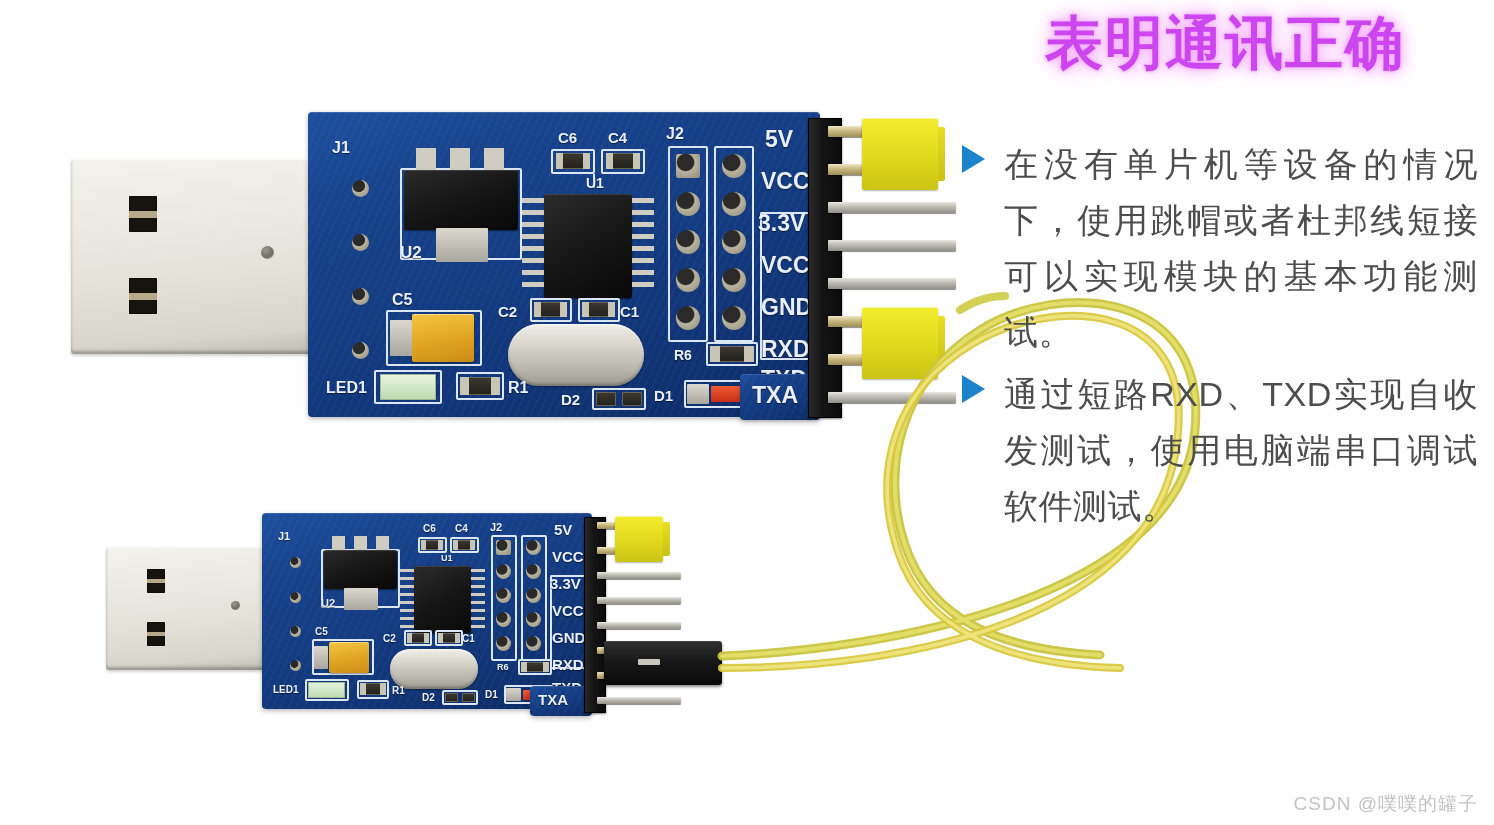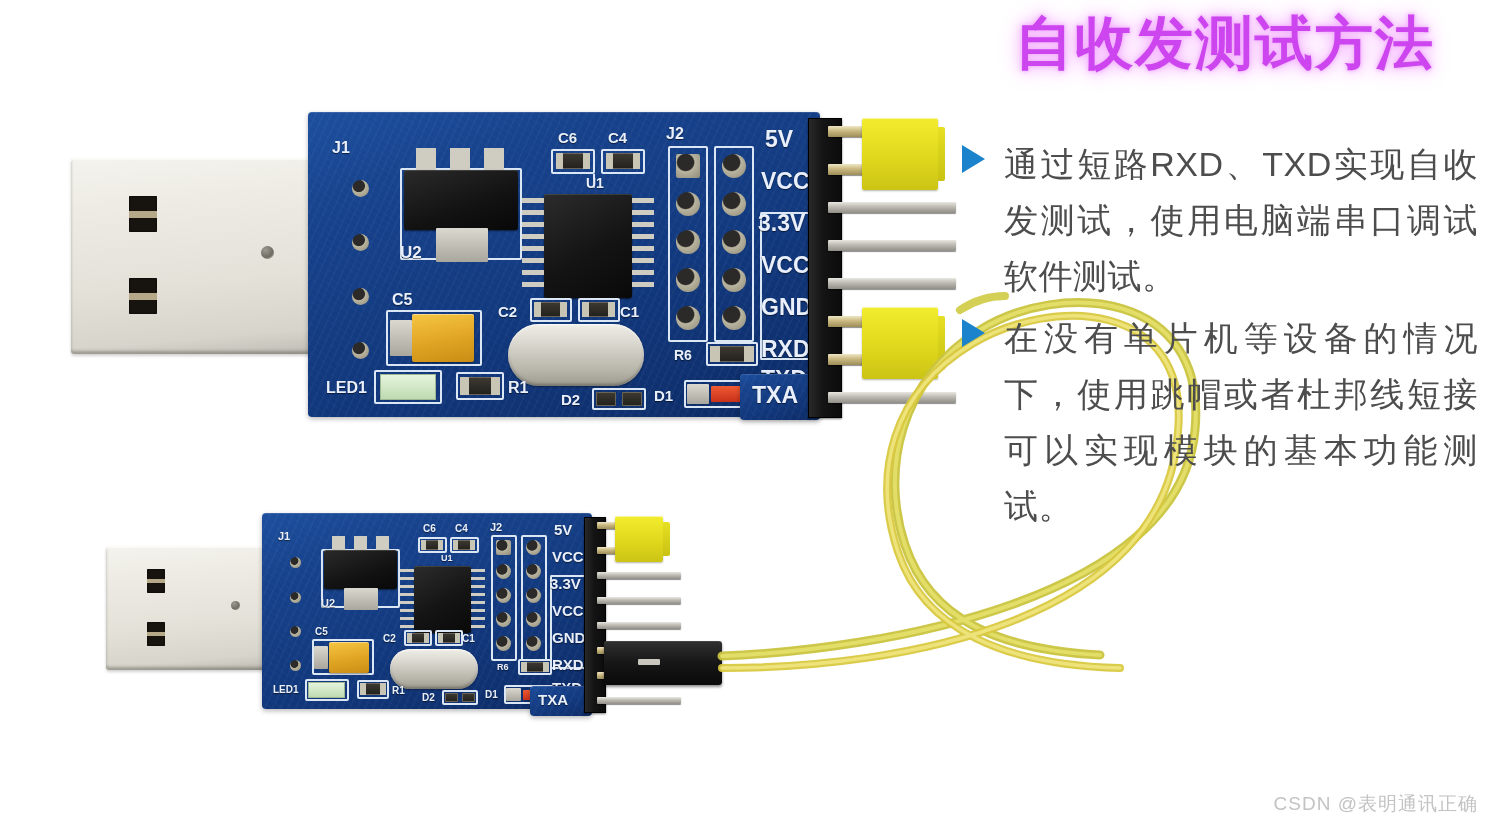--- a/index.html
+++ b/index.html
@@ -216,21 +216,21 @@
   }
 
   
   .wires { position: absolute; left: 0; top: 0; width: 1494px; height: 825px; pointer-events: none; }
 </style>
 </head>
 <body>
 
 <div id="page">
 
-  <div class="title">自收发测试方法</div>
+  <div class="title">表明通讯正确</div>
 
   <div>
 
     <div class="assembly" style="left:0;top:0;">
 
       <div class="usb" style="left:71px;top:158px;width:250px;height:196px;">
         <div class="slot" style="left:58px;top:38px;width:28px;height:36px;"></div>
         <div class="slot" style="left:58px;top:120px;width:28px;height:36px;"></div>
         <div class="dimple" style="left:190px;top:88px;width:13px;height:13px;"></div>
       </div>
@@ -506,25 +506,25 @@
 
         <path d="M960 310 C 975 300, 990 296, 1005 296" stroke="#d4cf55" stroke-width="8"></path>
       </g>
     </svg>
   </div>
 
   <div class="bullets">
 
     <div class="bullet">
       <span class="tri"></span>
+      <div class="btext">在没有单片机等设备的情况下，使用跳帽或者杜邦线短接可以实现模块的基本功能测试。</div>
+    </div>
+
+    <div class="bullet">
+      <span class="tri"></span>
       <div class="btext">通过短路RXD、TXD实现自收发测试，使用电脑端串口调试软件测试。</div>
     </div>
 
-    <div class="bullet">
-      <span class="tri"></span>
-      <div class="btext">在没有单片机等设备的情况下，使用跳帽或者杜邦线短接可以实现模块的基本功能测试。</div>
-    </div>
-
   </div>
 
-  <div class="watermark">CSDN @表明通讯正确</div>
+  <div class="watermark">CSDN @噗噗的罐子</div>
 
 </div>
 
 </body></html>

